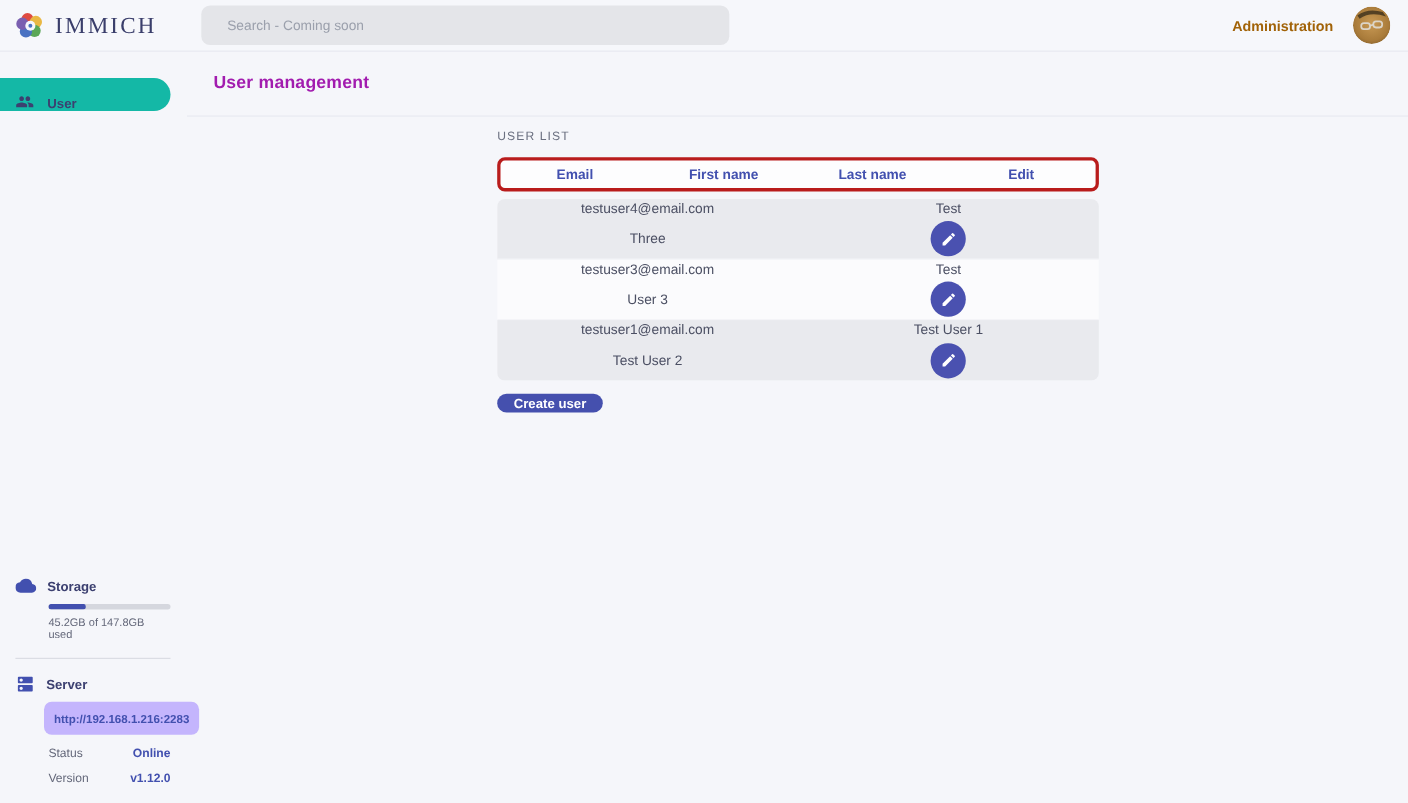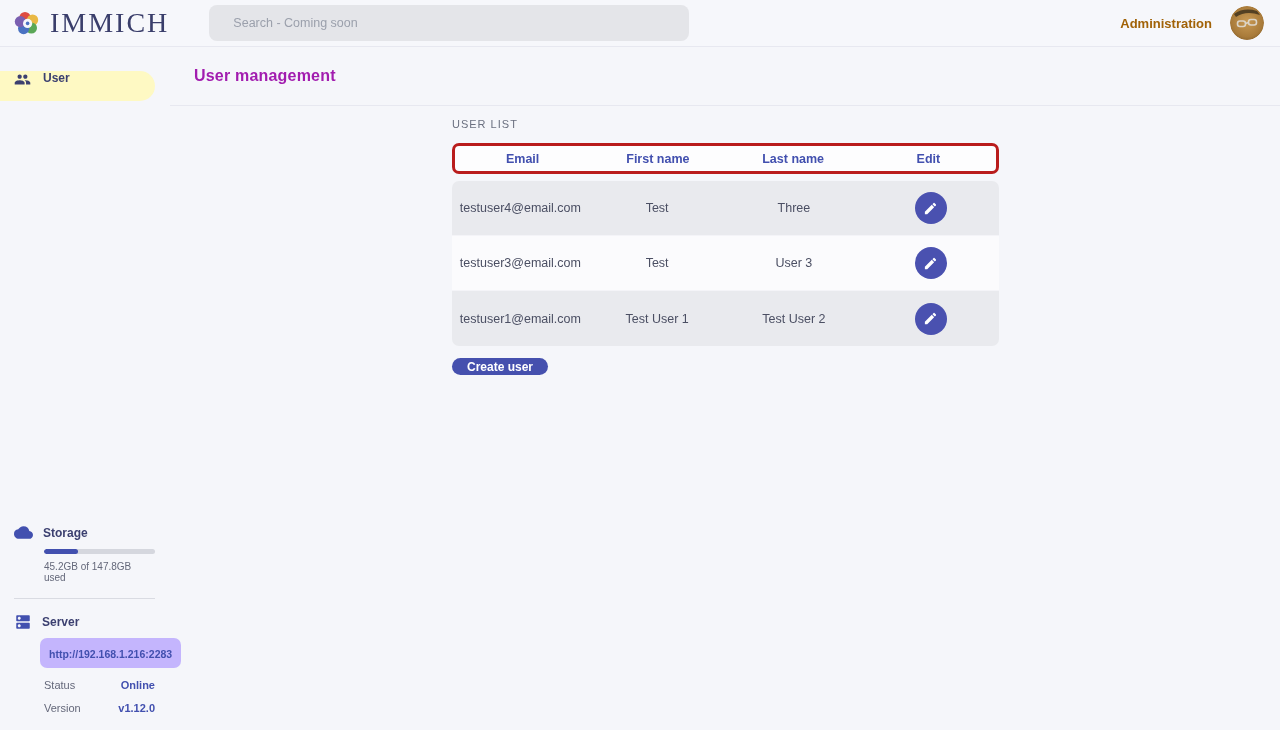--- a/index.html
+++ b/index.html
@@ -16,21 +16,21 @@
     height:47px;
     display:flex;
     align-items:center;
     background:#f6f7fb;
     border-bottom:1px solid #e7e8f0;
     padding:0 16px 0 14px;
   }
   .brand { display:flex; align-items:center; gap:8px; cursor:pointer; }
   .brand-name {
     font-family:"Liberation Serif", serif;
-    font-size:28px;
+    font-size:21px;
     letter-spacing:2px;
     color:#3a3e6b;
   }
   .searchbar {
     margin-left:40px;
     width:480px;
     height:36px;
     background:#e4e5e9;
     border-radius:8px;
     border:none;
@@ -59,24 +59,24 @@
   
   .shell { display:flex; height:683px; }
   .sidebar { width:170px; position:relative; flex:0 0 auto; }
   .main { flex:1; }
 
   
   .nav-item {
     margin-top:24px;
     width:155px;
     height:30px;
-    background:#fef9c3;
+    background:#14b8a6;
     border-radius:0 15px 15px 0;
     display:flex;
-    align-items:flex-start;
+    align-items:flex-end;
     gap:12px;
     padding-left:14px;
     cursor:pointer;
   }
   .nav-item .label {
     font-size:12px;
     font-weight:bold;
     color:#3c4070;
   }
 
@@ -150,21 +150,21 @@
   .table-header .th {
     text-align:center;
     font-size:12.5px;
     font-weight:bold;
     color:#4250af;
   }
   .table-body { border-radius:7px; overflow:hidden; }
   .table-row {
     height:55px;
     display:grid;
-    grid-template-columns:repeat(4,1fr);
+    grid-template-columns:repeat(2,1fr);
     align-items:center;
     border-bottom:1px solid #f4f4f8;
   }
   .table-row:nth-child(odd) { background:#e9eaee; }
   .table-row:nth-child(even) { background:#fbfbfd; }
   .table-row:last-child { border-bottom:none; }
   .td { text-align:center; font-size:12.5px; color:#4b4f63; }
   .td-edit { display:flex; justify-content:center; }
   .edit-btn {
     width:32px; height:32px;

